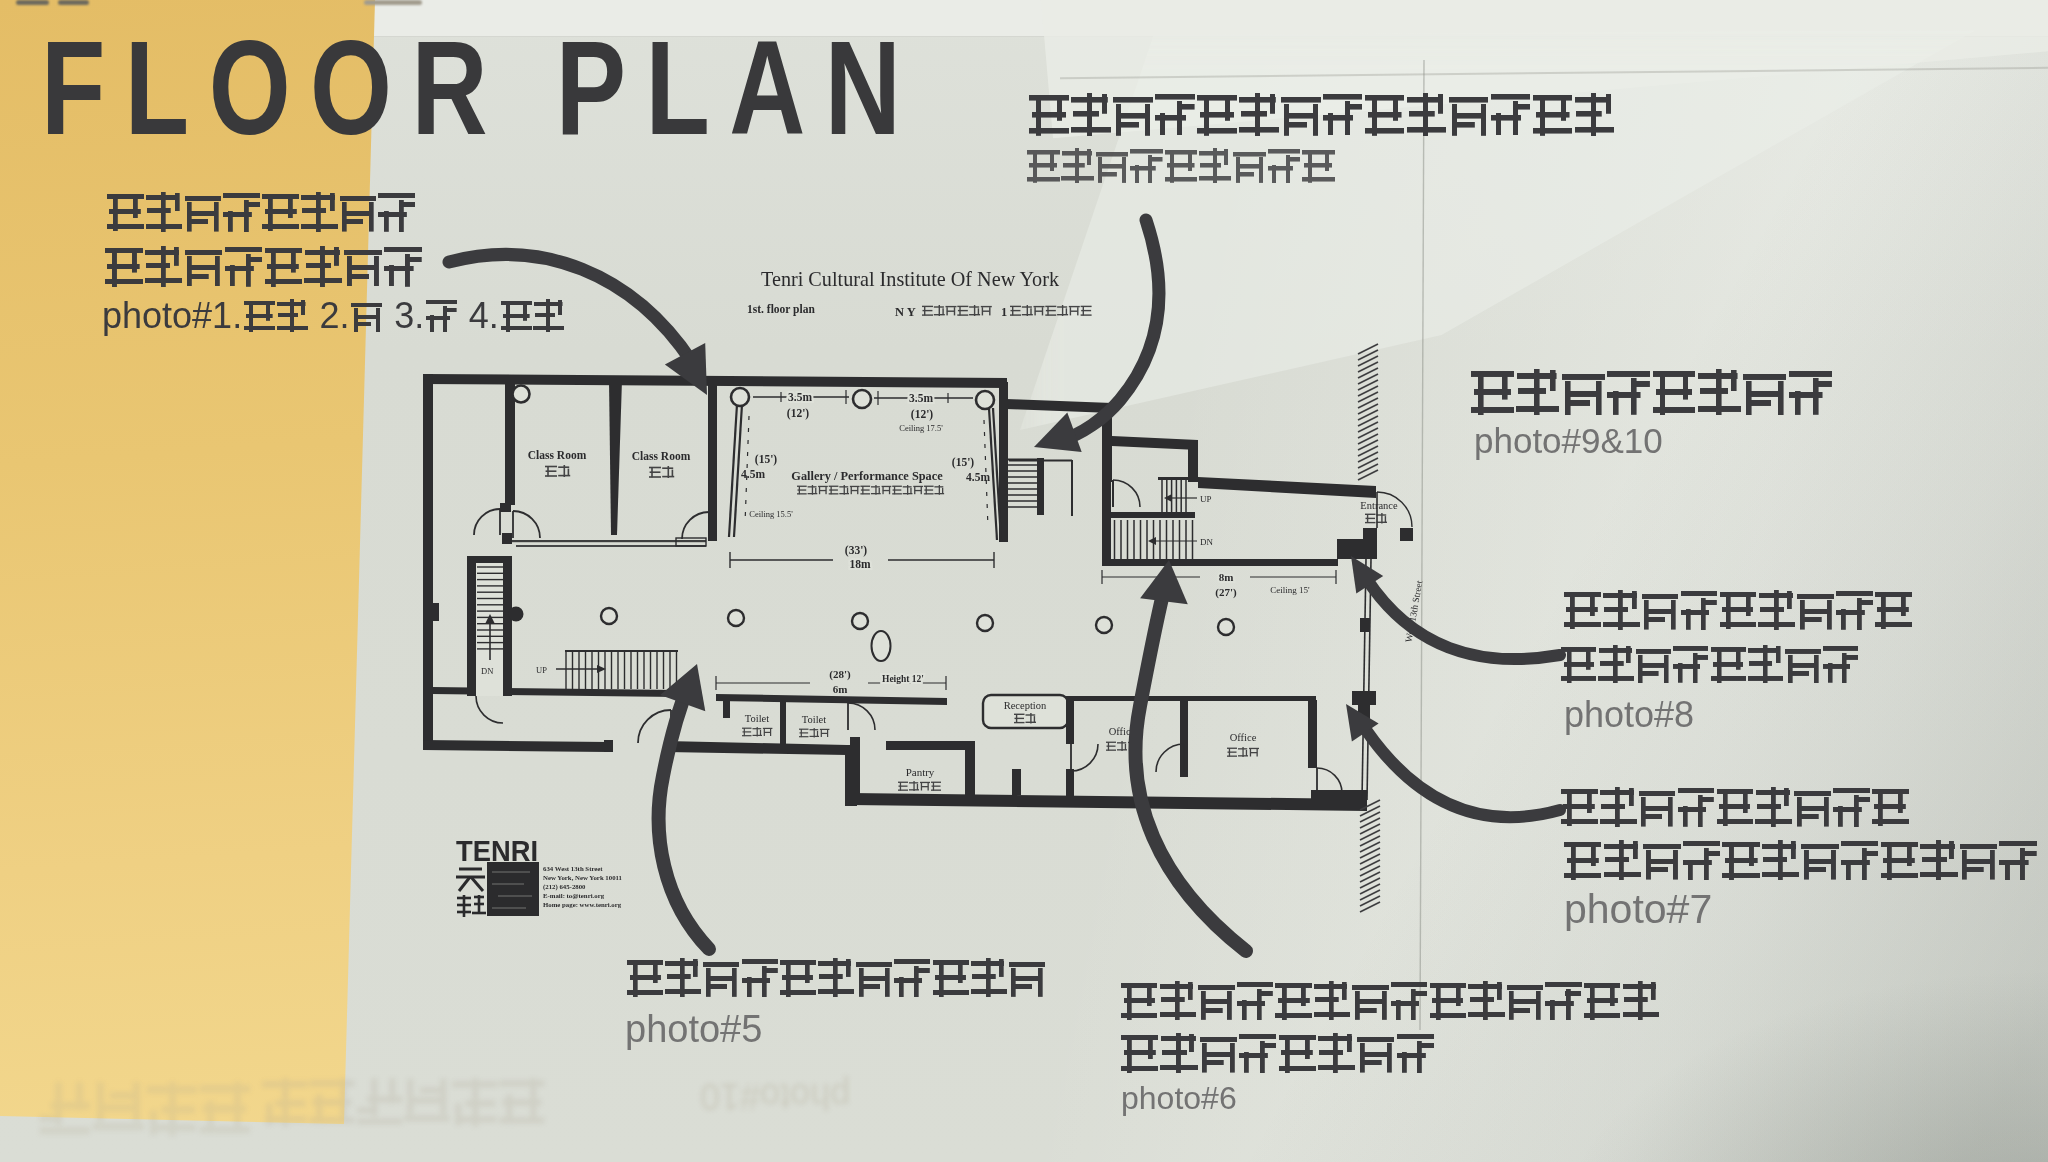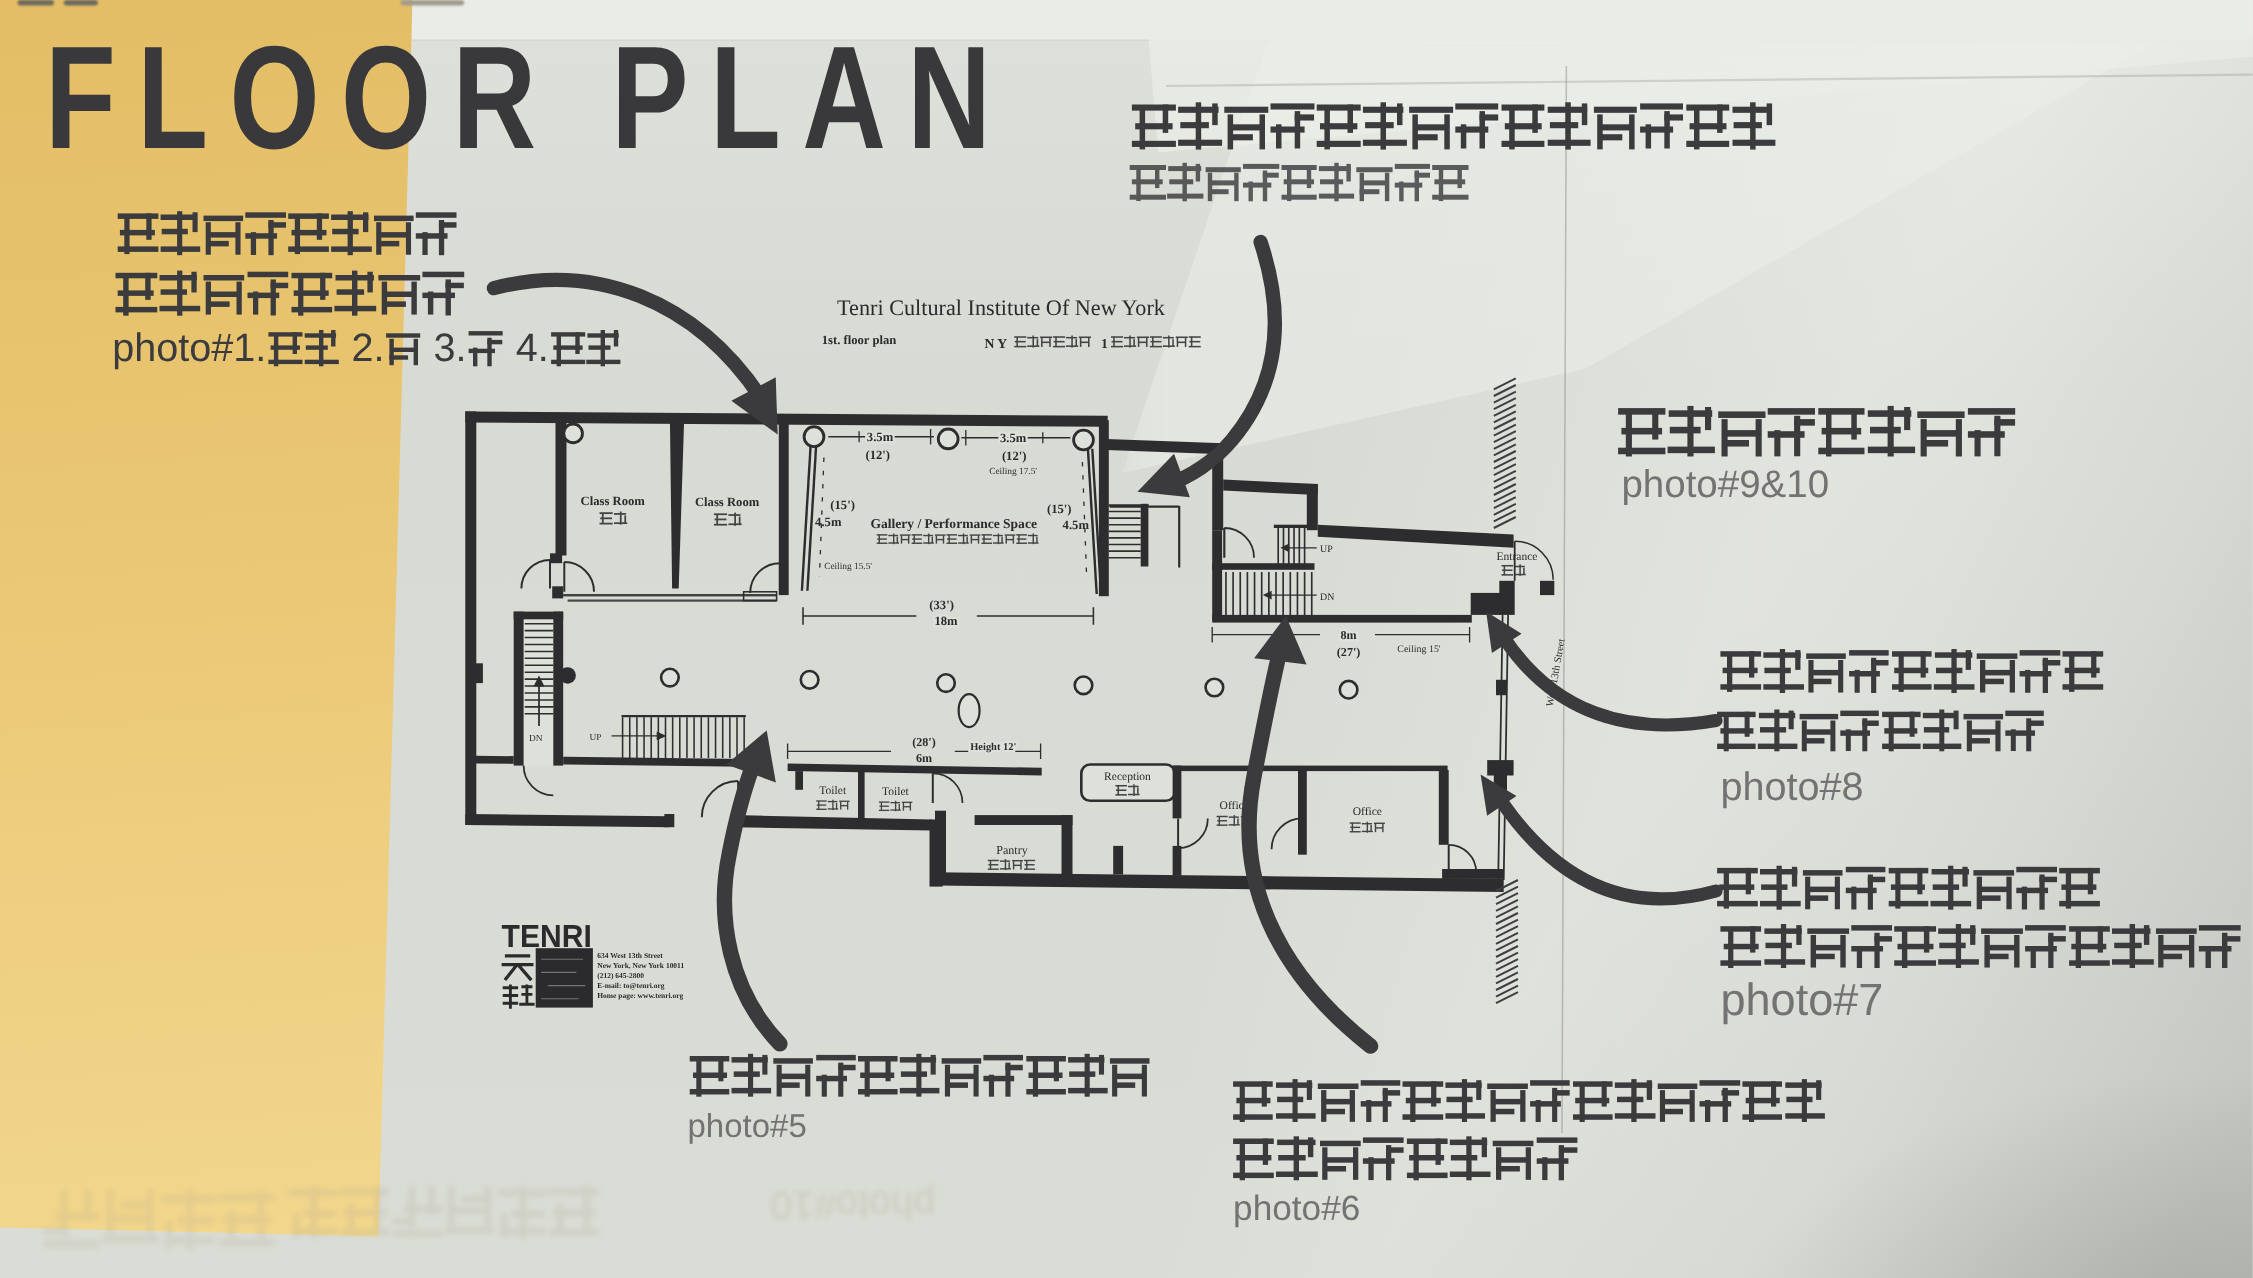--- a/index.html
+++ b/index.html
@@ -21,21 +21,21 @@
 .plan{left:0;top:0}
 .ser{font-family:"Liberation Serif",serif;fill:#2b2b2d}
 .serb{font-family:"Liberation Serif",serif;fill:#2b2b2d;font-weight:bold}
 .sanb{font-family:"Liberation Sans",sans-serif;font-weight:bold}
 .halo{paint-order:stroke;stroke:#dee1d9;stroke-width:4px}
 svg text{fill:#2b2b2d}
 .title{position:absolute;left:41px;top:12px;font-size:135px;font-weight:bold;color:#39393b;
  letter-spacing:25px;transform:scale(0.78,0.985);transform-origin:left top;white-space:nowrap}
 .jt{position:absolute;display:flex;gap:var(--gp)}
 .jt .g{width:var(--s);height:calc(var(--s)*1.08);flex:none}
-.mix{align-items:center}
+.mix{align-items:flex-start}
 .mix .lt{font-size:36px;color:var(--c);line-height:1;margin-top:2px;white-space:pre}
 .mix .g{margin-top:3px}
 .pt{position:absolute;color:#737373;line-height:1;white-space:nowrap}
 .g{background-repeat:no-repeat}
 .g.a{background-image:linear-gradient(var(--c),var(--c)),linear-gradient(var(--c),var(--c)),linear-gradient(var(--c),var(--c)),linear-gradient(var(--c),var(--c)),linear-gradient(var(--c),var(--c));
  background-size:100% 13%,86% 13%,100% 13%,13% 88%,13% 60%;
  background-position:0 6%,50% 50%,0 94%,20% 100%,82% 14%}
 .g.b{background-image:linear-gradient(var(--c),var(--c)),linear-gradient(var(--c),var(--c)),linear-gradient(var(--c),var(--c)),linear-gradient(var(--c),var(--c)),linear-gradient(var(--c),var(--c));
  background-size:92% 13%,100% 13%,13% 100%,66% 13%,13% 46%;
  background-position:8% 10%,0 92%,48% 0,12% 48%,90% 4%}
@@ -835,21 +835,21 @@
       <i class="g d"></i>
       <i class="g a"></i>
       <i class="g b"></i>
       <i class="g c"></i>
       <i class="g d"></i>
       <i class="g a"></i>
       <i class="g b"></i>
       <i class="g c"></i>
     </div>
 
-<div class="pt" style="left:625px;top:1010px;font-size:30px">photo#5</div>
+<div class="pt" style="left:625px;top:1010px;font-size:38px">photo#5</div>
 
 <div class="jt " style="left:1121px;top:981px;--s:36.4px;--gp:2.2px;--c:#3b3b3e;opacity:1.0">
       <i class="g a"></i>
       <i class="g b"></i>
       <i class="g c"></i>
       <i class="g d"></i>
       <i class="g a"></i>
       <i class="g b"></i>
       <i class="g c"></i>
       <i class="g d"></i>

